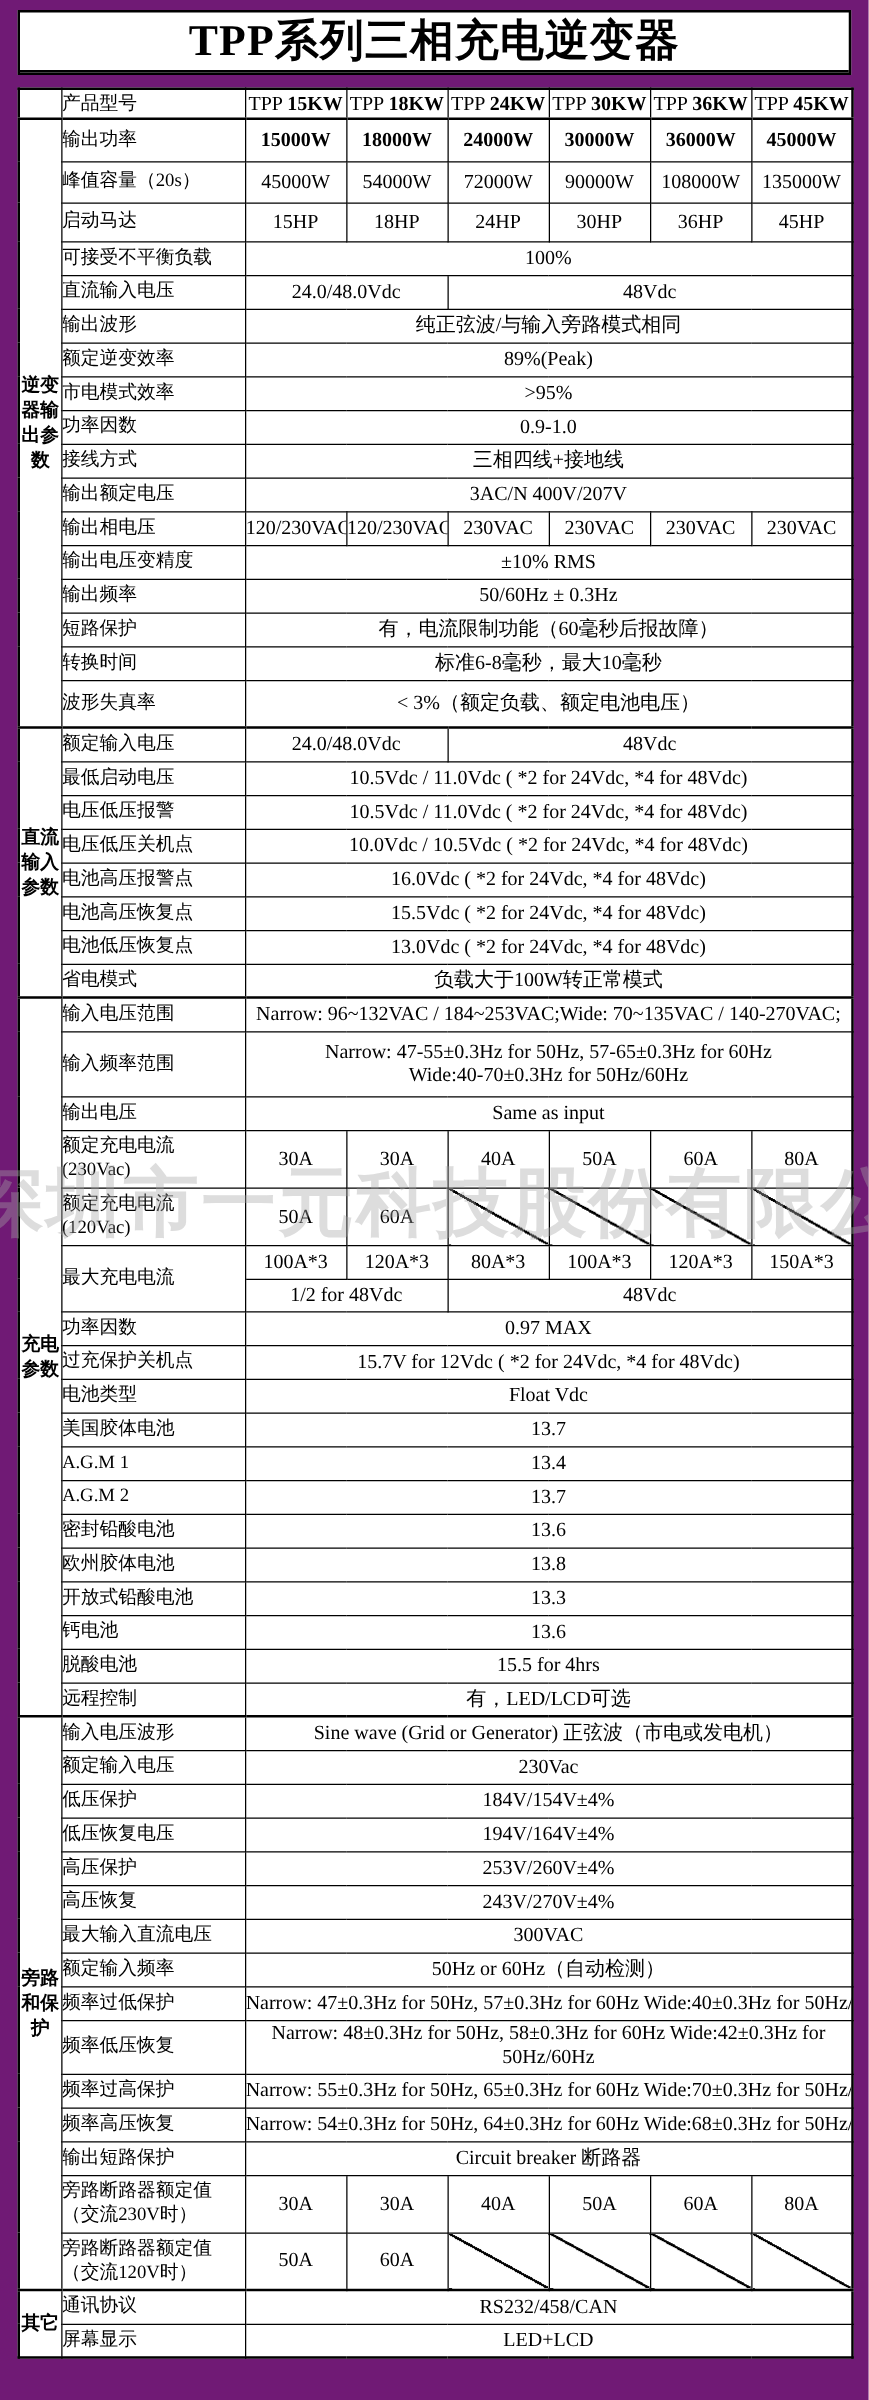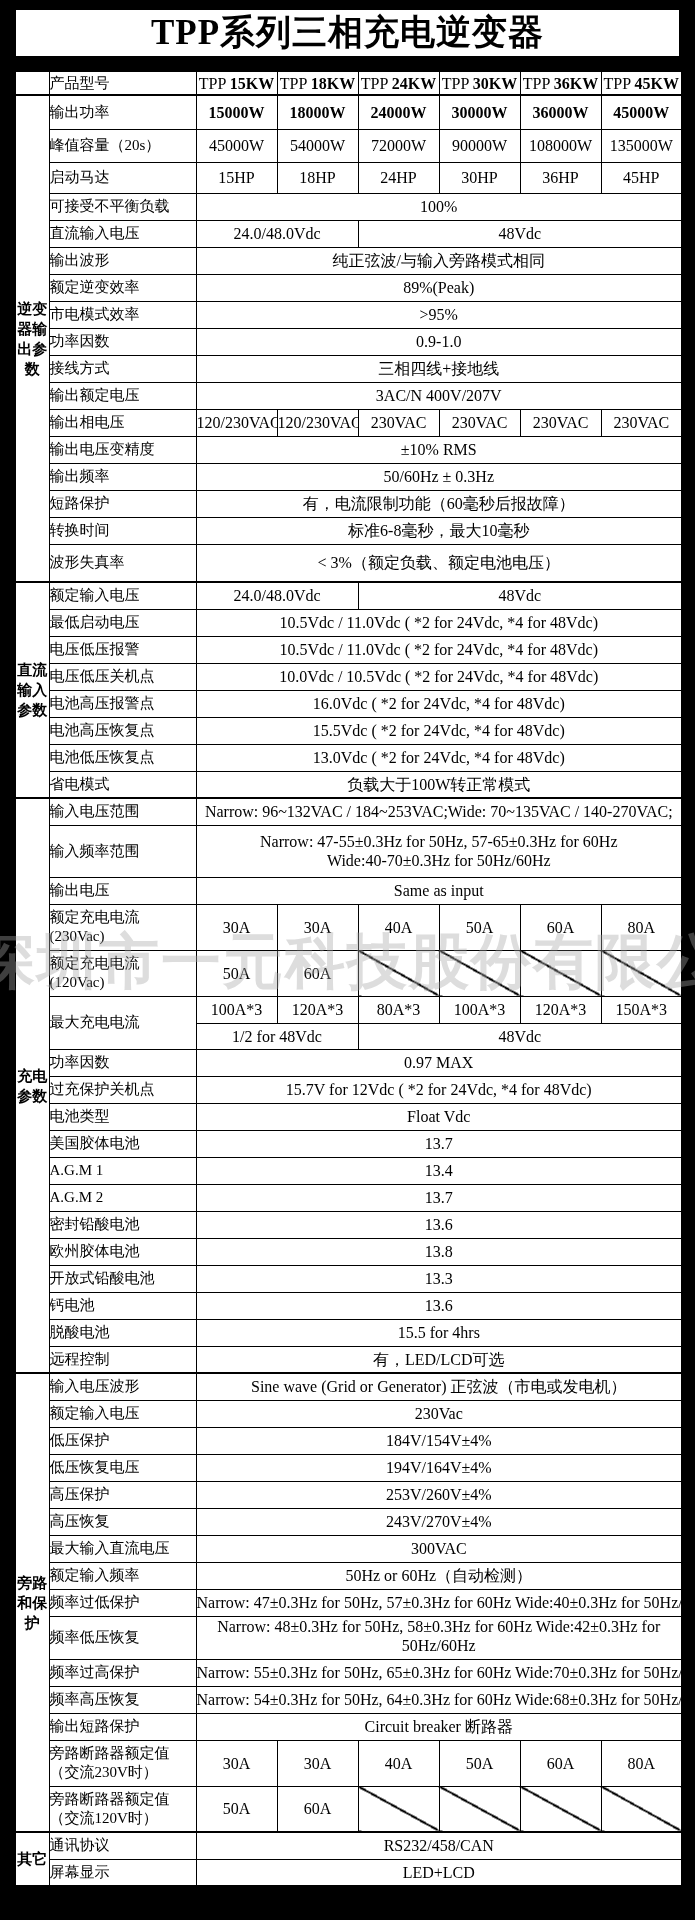--- a/index.html
+++ b/index.html
@@ -1,16 +1,16 @@
 <!DOCTYPE html>
 <html><head>
 <meta charset="utf-8">
 <style>
   html,body{margin:0;padding:0;background:#fff;}
-  .page{position:relative;width:695px;height:1920px;background:#000000;overflow:hidden;
+  .page{position:relative;width:695px;height:1920px;background:#701a75;overflow:hidden;
         box-sizing:border-box;padding:8px 0 0 14px;
         font-family:"Liberation Serif","DejaVu Serif",serif;color:#000;}
   .topbox{width:667px;border:2px solid #000;box-sizing:border-box;background:#fff;}
   .title{height:46px;line-height:46px;text-align:center;font-size:35px;font-weight:bold;
          letter-spacing:1px;border-bottom:2px solid #000;overflow:hidden;white-space:nowrap;}
   .subtitle{height:25px;line-height:25px;font-size:20px;font-weight:bold;padding-left:3px;}
   table.spec{border-collapse:collapse;table-layout:fixed;width:667px;margin-top:10px;
              border:2px solid #000;background:#fff;}
   table.spec td{border:1px solid #000;overflow:hidden;vertical-align:middle;padding:0;}
   tr.sec td{border-top:2px solid #000;}

